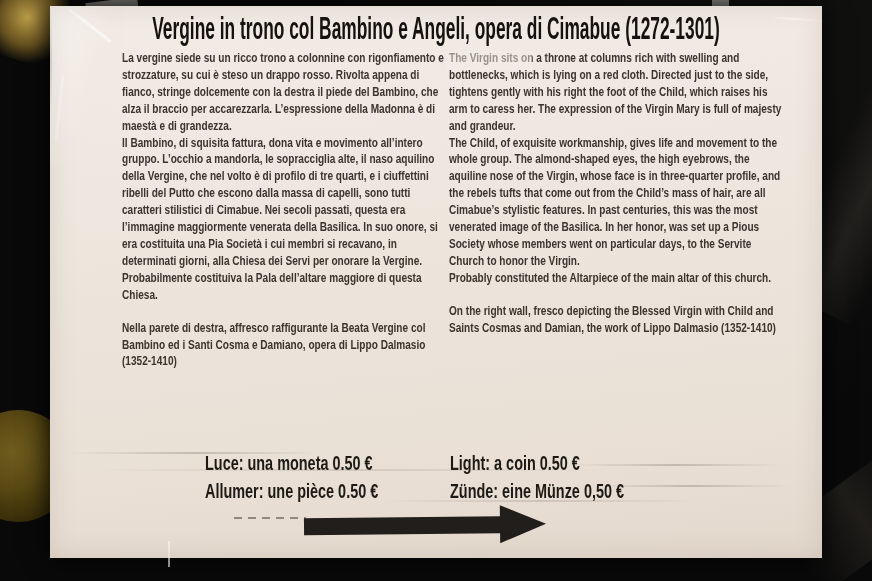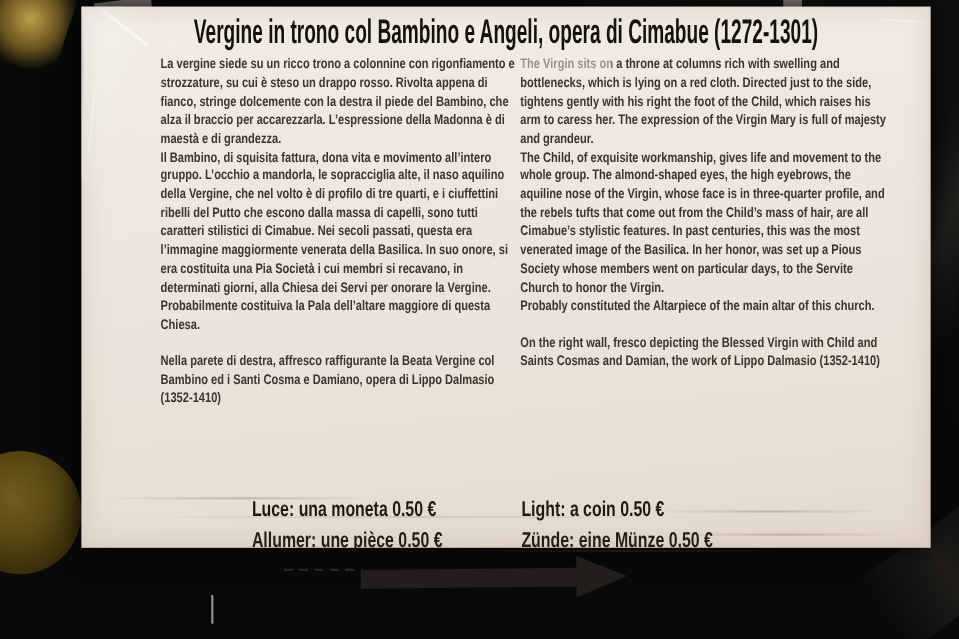--- a/index.html
+++ b/index.html
@@ -36,24 +36,23 @@
     transform:rotate(-7deg);
     background:rgba(234,228,218,.5);
   }
   .tape-bit-top2 {
     position:absolute; left:712px; top:0; width:17px; height:10px;
     background:rgba(240,235,225,.55);
   }
 
   
   .paper {
-    position:absolute; left:50px; top:6px; width:772px; height:492px;
+    position:absolute; left:50px; top:6px; width:772px; height:552px;
     background:linear-gradient(175deg, #f2ece5 0%, #ece5dc 45%, #e9dfd5 80%, #e3d8cc 100%);
     box-shadow:0 0 24px rgba(0,0,0,.9);
-    margin-left:24px;
   }
   .paper::after { 
     content:""; position:absolute; inset:0;
     box-shadow:inset 0 0 26px rgba(120,105,90,.18);
     pointer-events:none;
   }
 
   .title-wrap { position:absolute; left:0; top:6px; width:100%; height:40px; }
   .title-text {
     position:absolute; left:50%; top:0;

